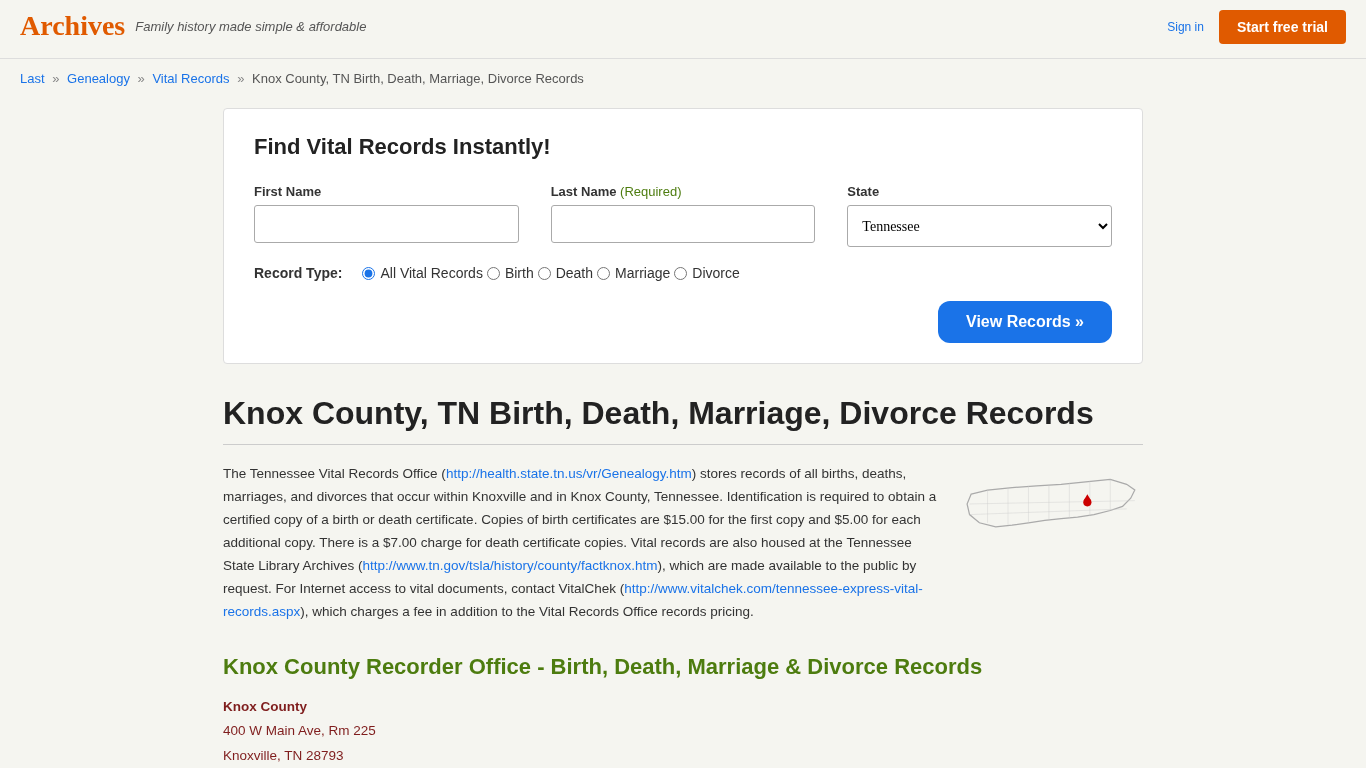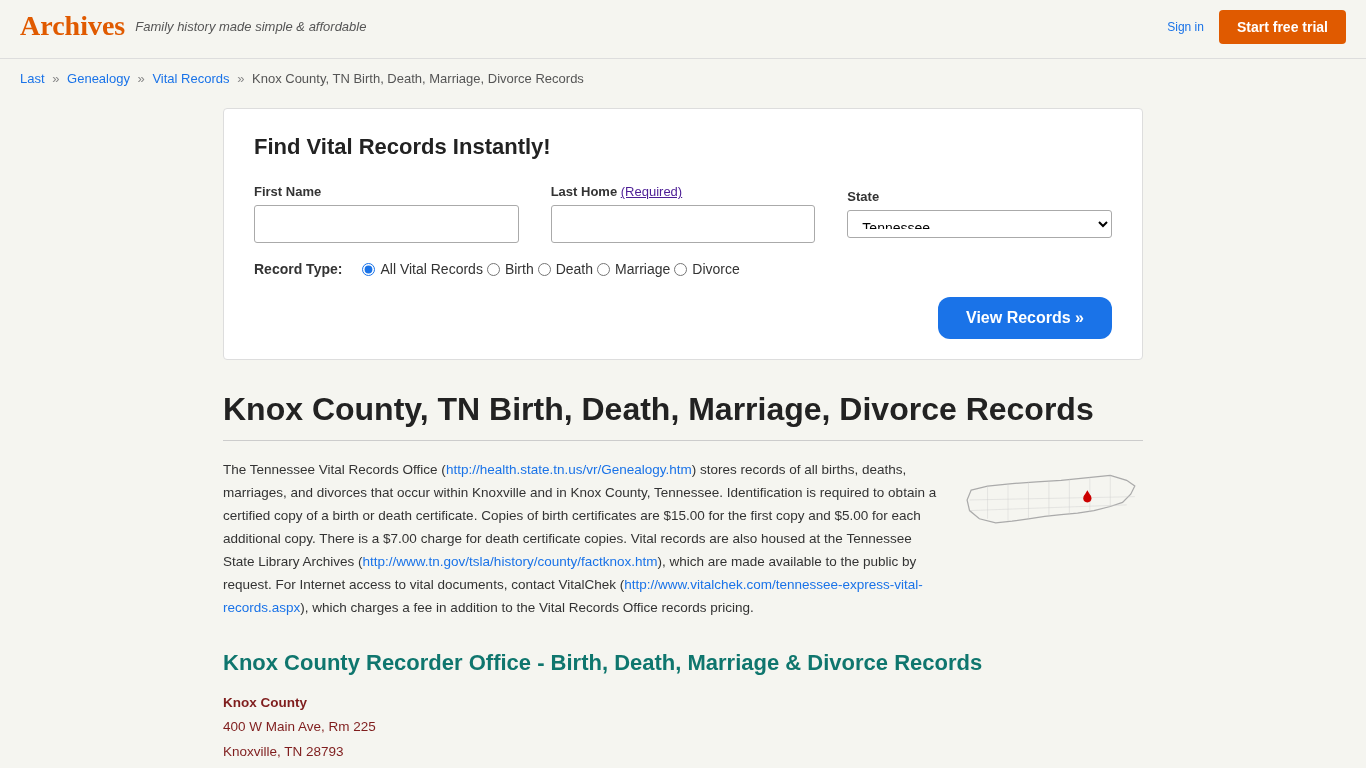--- a/index.html
+++ b/index.html
@@ -82,59 +82,59 @@
     }
     .search-box h2 {
       font-size: 22px;
       font-weight: bold;
       margin-bottom: 20px;
       color: #222;
     }
     .search-fields {
       display: flex;
       gap: 32px;
-      align-items: center;
+      align-items: flex-start;
       margin-bottom: 18px;
       margin-top: 24px;
     }
     .field-group {
       display: flex;
       flex-direction: column;
       gap: 6px;
     }
     .field-group.fname { flex: 1; }
     .field-group.lname { flex: 1; }
     .field-group.state { flex: 1; }
     .field-label {
       font-size: 13px;
       font-weight: bold;
       color: #333;
     }
     .field-label .required-note {
       font-weight: normal;
-      color: #4c1d95;
-      text-decoration: underline;
+      color: #4d7c0f;
     }
     .text-input {
       border: 1px solid #aaa;
       border-radius: 3px;
       padding: 8px 10px;
       font-size: 14px;
       height: 38px;
       width: 100%;
     }
     .state-select {
       border: 1px solid #aaa;
       border-radius: 3px;
       padding: 8px 10px;
       font-size: 14px;
-      height: 28px;
+      height: 42px;
       width: 100%;
       background: white;
       cursor: pointer;
+      font-family: Liberation Serif, serif;
     }
 
     
     .record-type-row {
       display: flex;
       align-items: center;
       gap: 20px;
       margin-bottom: 20px;
     }
     .record-type-label {
@@ -206,21 +206,21 @@
     .tn-map {
       width: 180px;
       flex-shrink: 0;
       margin-top: 5px;
     }
 
     
     .sub-heading {
       font-size: 22px;
       font-weight: bold;
-      color: #0f766e;
+      color: #4d7c0f;
       margin-bottom: 15px;
       margin-top: 8px;
     }
 
     
     .office-info {
       font-size: 13.5px;
       line-height: 1.8;
       color: #7f1d1d;
     }
@@ -259,21 +259,21 @@
   <div class="search-box">
     <h2>Find Vital Records Instantly!</h2>
 
     <div class="search-fields">
       <div class="field-group fname">
         <label class="field-label">First Name</label>
         <input type="text" class="text-input" value="" style="">
       </div>
       <div class="field-group lname">
         <label class="field-label">
-          <span>Last Home</span>
+          <span>Last Name</span>
           <span class="required-note">(Required)</span>
         </label>
         <input type="text" class="text-input" value="" style="">
       </div>
       <div class="field-group state">
         <label class="field-label">State</label>
         <select class="state-select">
           <option>All United States</option>
           <option>Alabama</option>
           <option>Alaska</option>

